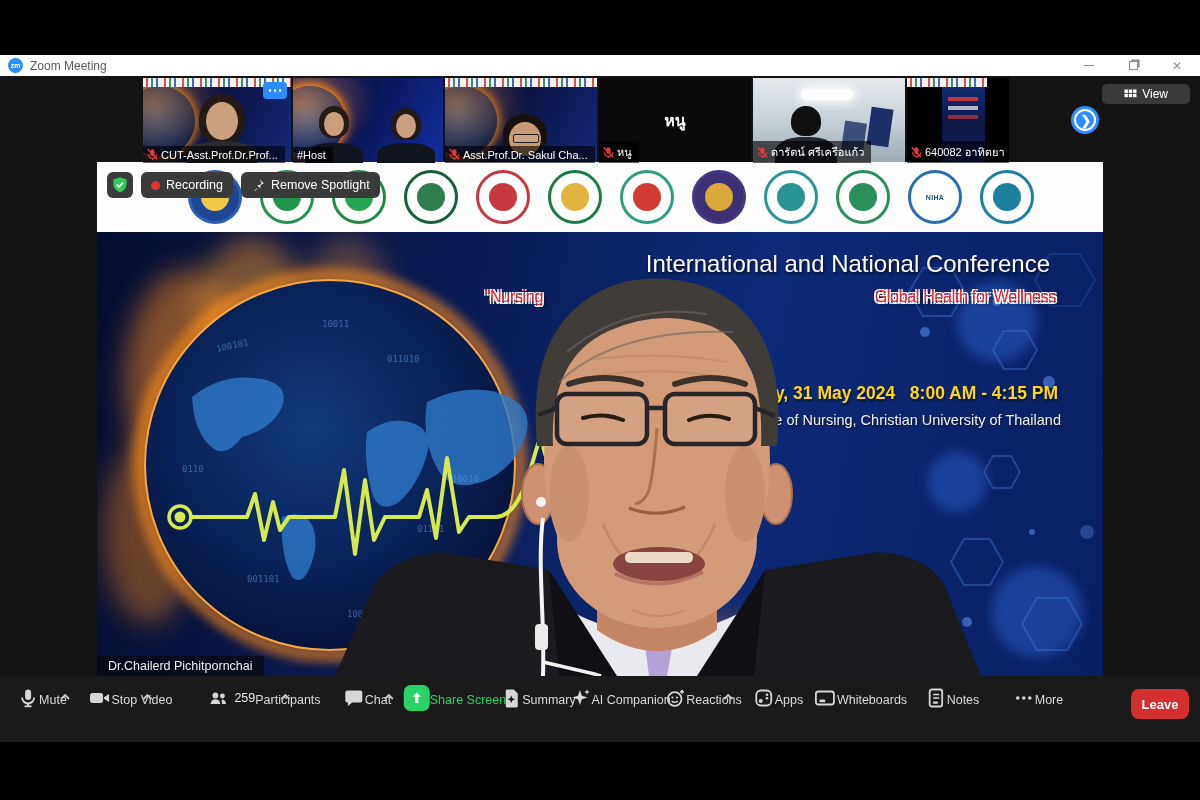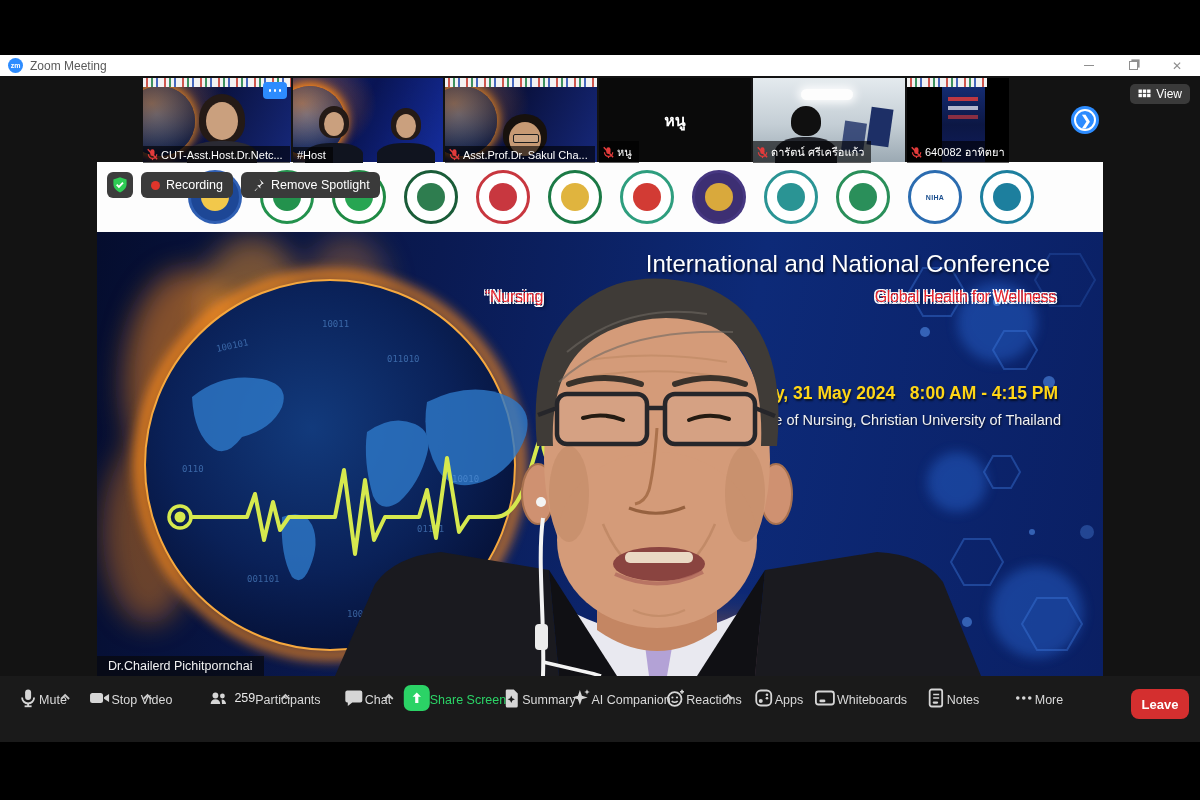--- a/index.html
+++ b/index.html
@@ -39,21 +39,21 @@
   .menu-btn i{width:2.6px;height:2.6px;border-radius:50%;background:#fff;}
   .t4{background:#0a0a0a;} .t4-name{position:absolute;inset:0;display:flex;align-items:center;justify-content:center;
        color:#fff;font-size:16px;font-weight:bold;}
   .room-bg{position:absolute;inset:0;background:linear-gradient(#e4eaee 0%,#c4ced5 55%,#9aa8b2 100%);}
   .led{position:absolute;left:48px;top:11px;width:52px;height:11px;border-radius:6px;background:#fdfdfd;box-shadow:0 0 9px 3px rgba(255,255,255,.9);}
   .poster{position:absolute;width:22px;height:38px;background:#1d2f66;transform:rotate(8deg);}
   .slice{position:absolute;left:34%;top:0;width:42%;height:100%;background:linear-gradient(#16307c 0%,#0c1744 55%,#101d5e 100%);}
   .slice::before{content:"";position:absolute;left:15%;top:22%;width:70%;height:4px;background:rgba(220,60,60,.85);box-shadow:0 9px 0 rgba(235,235,245,.75),0 18px 0 rgba(220,60,60,.6);}
   
   .view-btn{position:absolute;right:10px;top:8px;height:20px;background:#3a3a3a;border-radius:5px;color:#fff;
-            font-size:12px;display:flex;align-items:center;gap:5px;padding:0 8px;}
+            font-size:12px;display:flex;align-items:center;gap:5px;padding:0 22px;}
   .next-btn{position:absolute;left:1071px;top:30px;width:28px;height:28px;border-radius:50%;background:#2d8cff;
             display:flex;align-items:center;justify-content:center;}
   .next-btn::before{content:"";position:absolute;inset:3px;border:2px solid #fff;border-radius:50%;}
   .next-btn b{color:#fff;font-size:13px;transform:translateX(1px);z-index:1;}
   
   .main-video{position:absolute;left:97px;top:86px;width:1006px;height:514px;background:#000;}
   .logo-strip{position:absolute;left:0;top:0;width:1006px;height:70px;background:#fdfdfd;display:flex;
               align-items:center;padding-left:91px;gap:18px;box-sizing:border-box;overflow:hidden;}
   .logo{width:54px;height:54px;border-radius:50%;border:3px solid;box-sizing:border-box;flex:0 0 auto;
         display:flex;align-items:center;justify-content:center;}
@@ -120,21 +120,21 @@
         </span>
       <div class="tile-label">
         <svg width="11" height="13" viewBox="0 0 12 13">
             <g fill="#e23b3b">
               <rect x="3.6" y="0.8" width="4.6" height="7.4" rx="2.3"></rect>
             </g>
             <path d="M1.6 6.3a4.5 4.5 0 0 0 9 0" fill="none" stroke="#e23b3b" stroke-width="1.4"></path>
             <line x1="6" y1="10.6" x2="6" y2="12.6" stroke="#e23b3b" stroke-width="1.4"></line>
             <line x1="0.8" y1="0.8" x2="11" y2="11.8" stroke="#e23b3b" stroke-width="1.6"></line>
           </svg>
-        <span>CUT-Asst.Host.Dr.Netc...</span>
+        <span>CUT-Asst.Prof.Dr.Prof...</span>
       </div>
     </div>
 
     <div class="tile t2">
       <div class="banner-bg" style="filter:brightness(1.15) saturate(1.2);"></div>
       <span class="person hair" style="left:26px;top:28px;width:30px;height:32px;"></span>
       <span class="person face" style="left:31px;top:34px;width:20px;height:24px;"></span>
       <span class="person body" style="left:12px;bottom:-4px;width:58px;height:24px;background:#10141f;"></span>
       <span class="person hair" style="left:98px;top:30px;width:30px;height:32px;"></span>
       <span class="person face" style="left:103px;top:36px;width:20px;height:24px;"></span>

